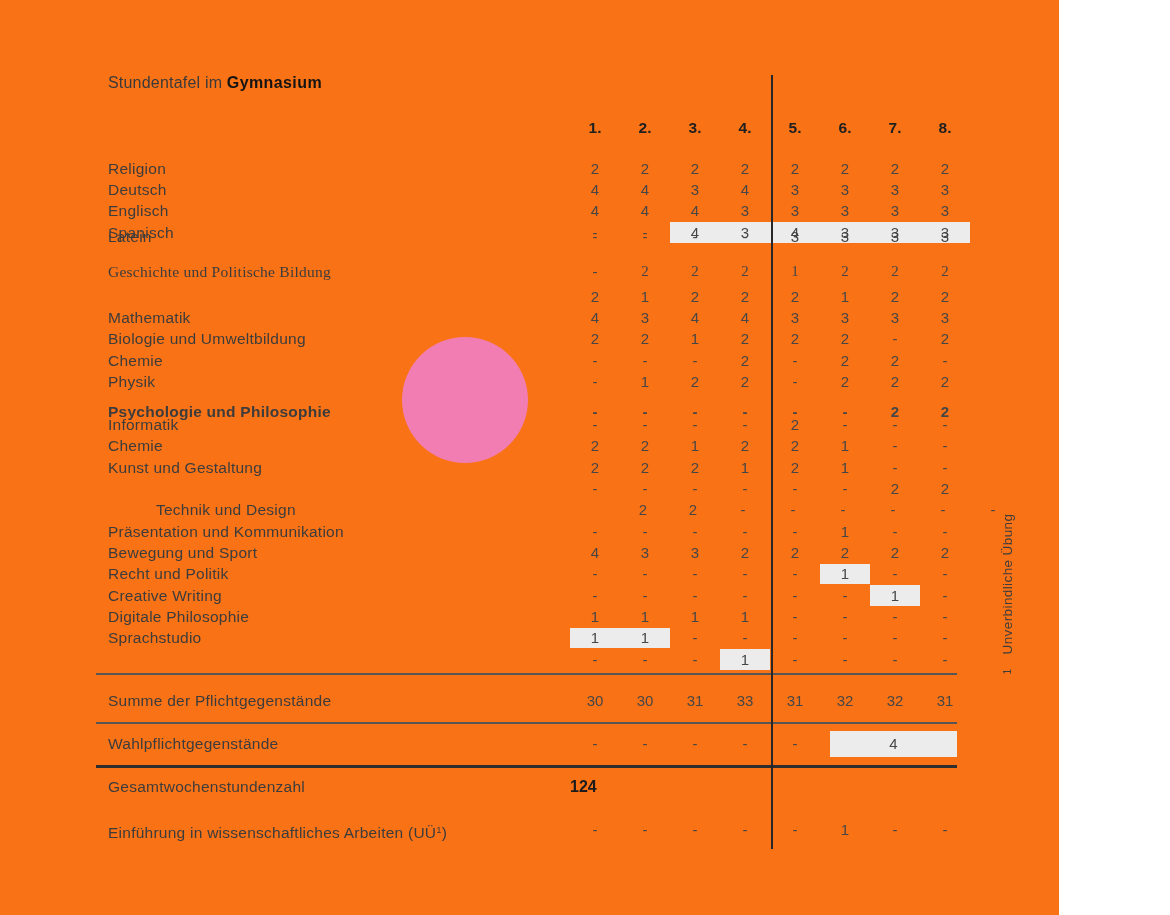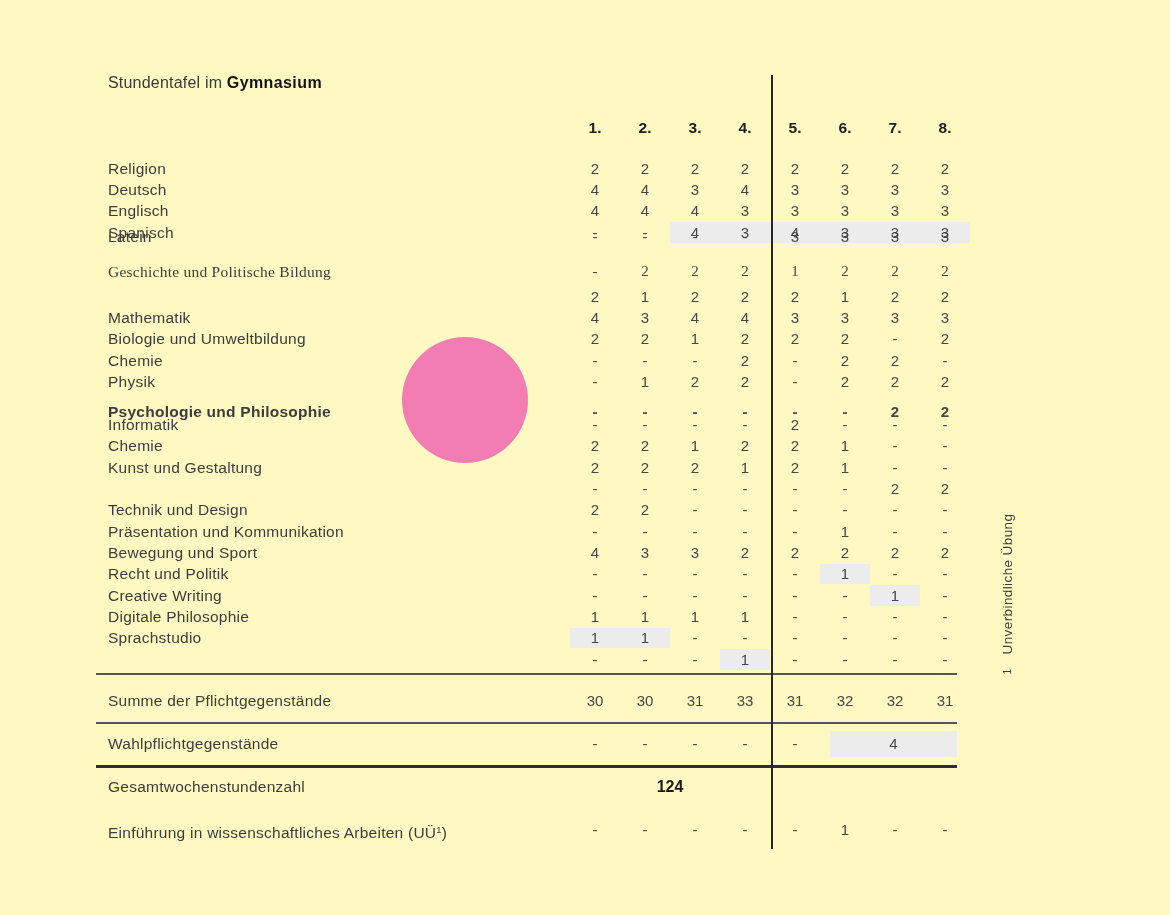--- a/index.html
+++ b/index.html
@@ -1,21 +1,21 @@
 <!DOCTYPE html>
 <html><head>
 <meta charset="utf-8">
 <style>
   * { margin: 0; padding: 0; box-sizing: border-box; }
   html, body { background: #ffffff; }
   .page {
     position: relative;
-    width: 1170px;
+    width: 1059px;
     height: 915px;
-    background: #fef9c3;
+    background: #f97316;
     font-family: "Liberation Sans", sans-serif;
     color: #3c3c3c;
     overflow: hidden;
   }
   .title {
     position: absolute;
     left: 108px;
     top: 74px;
     font-size: 16px;
     letter-spacing: 0.2px;
@@ -57,21 +57,21 @@
   .hrule.thick { background: #2e2e2e; height: 2.5px; }
 
   .sum-row { position: absolute; left: 0; width: 970px; height: 22px; line-height: 22px; }
   .sum-label {
     position: absolute; left: 108px; top: 0; font-size: 15.5px;
     letter-spacing: 0.25px; color: #3c3c3c; white-space: nowrap; line-height: 22px;
   }
   .sum-label sup { font-size: 9.5px; vertical-align: 5px; }
   .sum-num { line-height: 22px; }
   .total {
-    position: absolute; width: 200px; text-align: center;
+    position: absolute; width: 200px; 
     font-weight: 700; font-size: 16px; color: #1b1b1b; line-height: 22px; top: 0;
   }
   .wahl-hl {
     position: absolute; left: 830px; top: -2px; width: 127px; height: 26px;
     background: #ececec; text-align: center;
     font-size: 15px; color: #464646; line-height: 26px; z-index: 0;
   }
   .side-note {
     position: absolute; left: 1007px; top: 594px;
     transform: translate(-50%, -50%) rotate(-90deg);
@@ -274,21 +274,21 @@
       <div class="row" style="top: 477.85px;">
         <div class="cell num" style="left: 570px;">-</div>
         <div class="cell num" style="left: 620px;">-</div>
         <div class="cell num" style="left: 670px;">-</div>
         <div class="cell num" style="left: 720px;">-</div>
         <div class="cell num" style="left: 770px;">-</div>
         <div class="cell num" style="left: 820px;">-</div>
         <div class="cell num" style="left: 870px;">2</div>
         <div class="cell num" style="left: 920px;">2</div>
       </div>
-      <div class="row" style="top: 499.2px;">
+      <div class="row" style="top: 499.2px; margin-left: 48px;">
         <div class="row-label">Technik und Design</div>
         <div class="cell num" style="left: 570px;">2</div>
         <div class="cell num" style="left: 620px;">2</div>
         <div class="cell num" style="left: 670px;">-</div>
         <div class="cell num" style="left: 720px;">-</div>
         <div class="cell num" style="left: 770px;">-</div>
         <div class="cell num" style="left: 820px;">-</div>
         <div class="cell num" style="left: 870px;">-</div>
         <div class="cell num" style="left: 920px;">-</div>
       </div>

